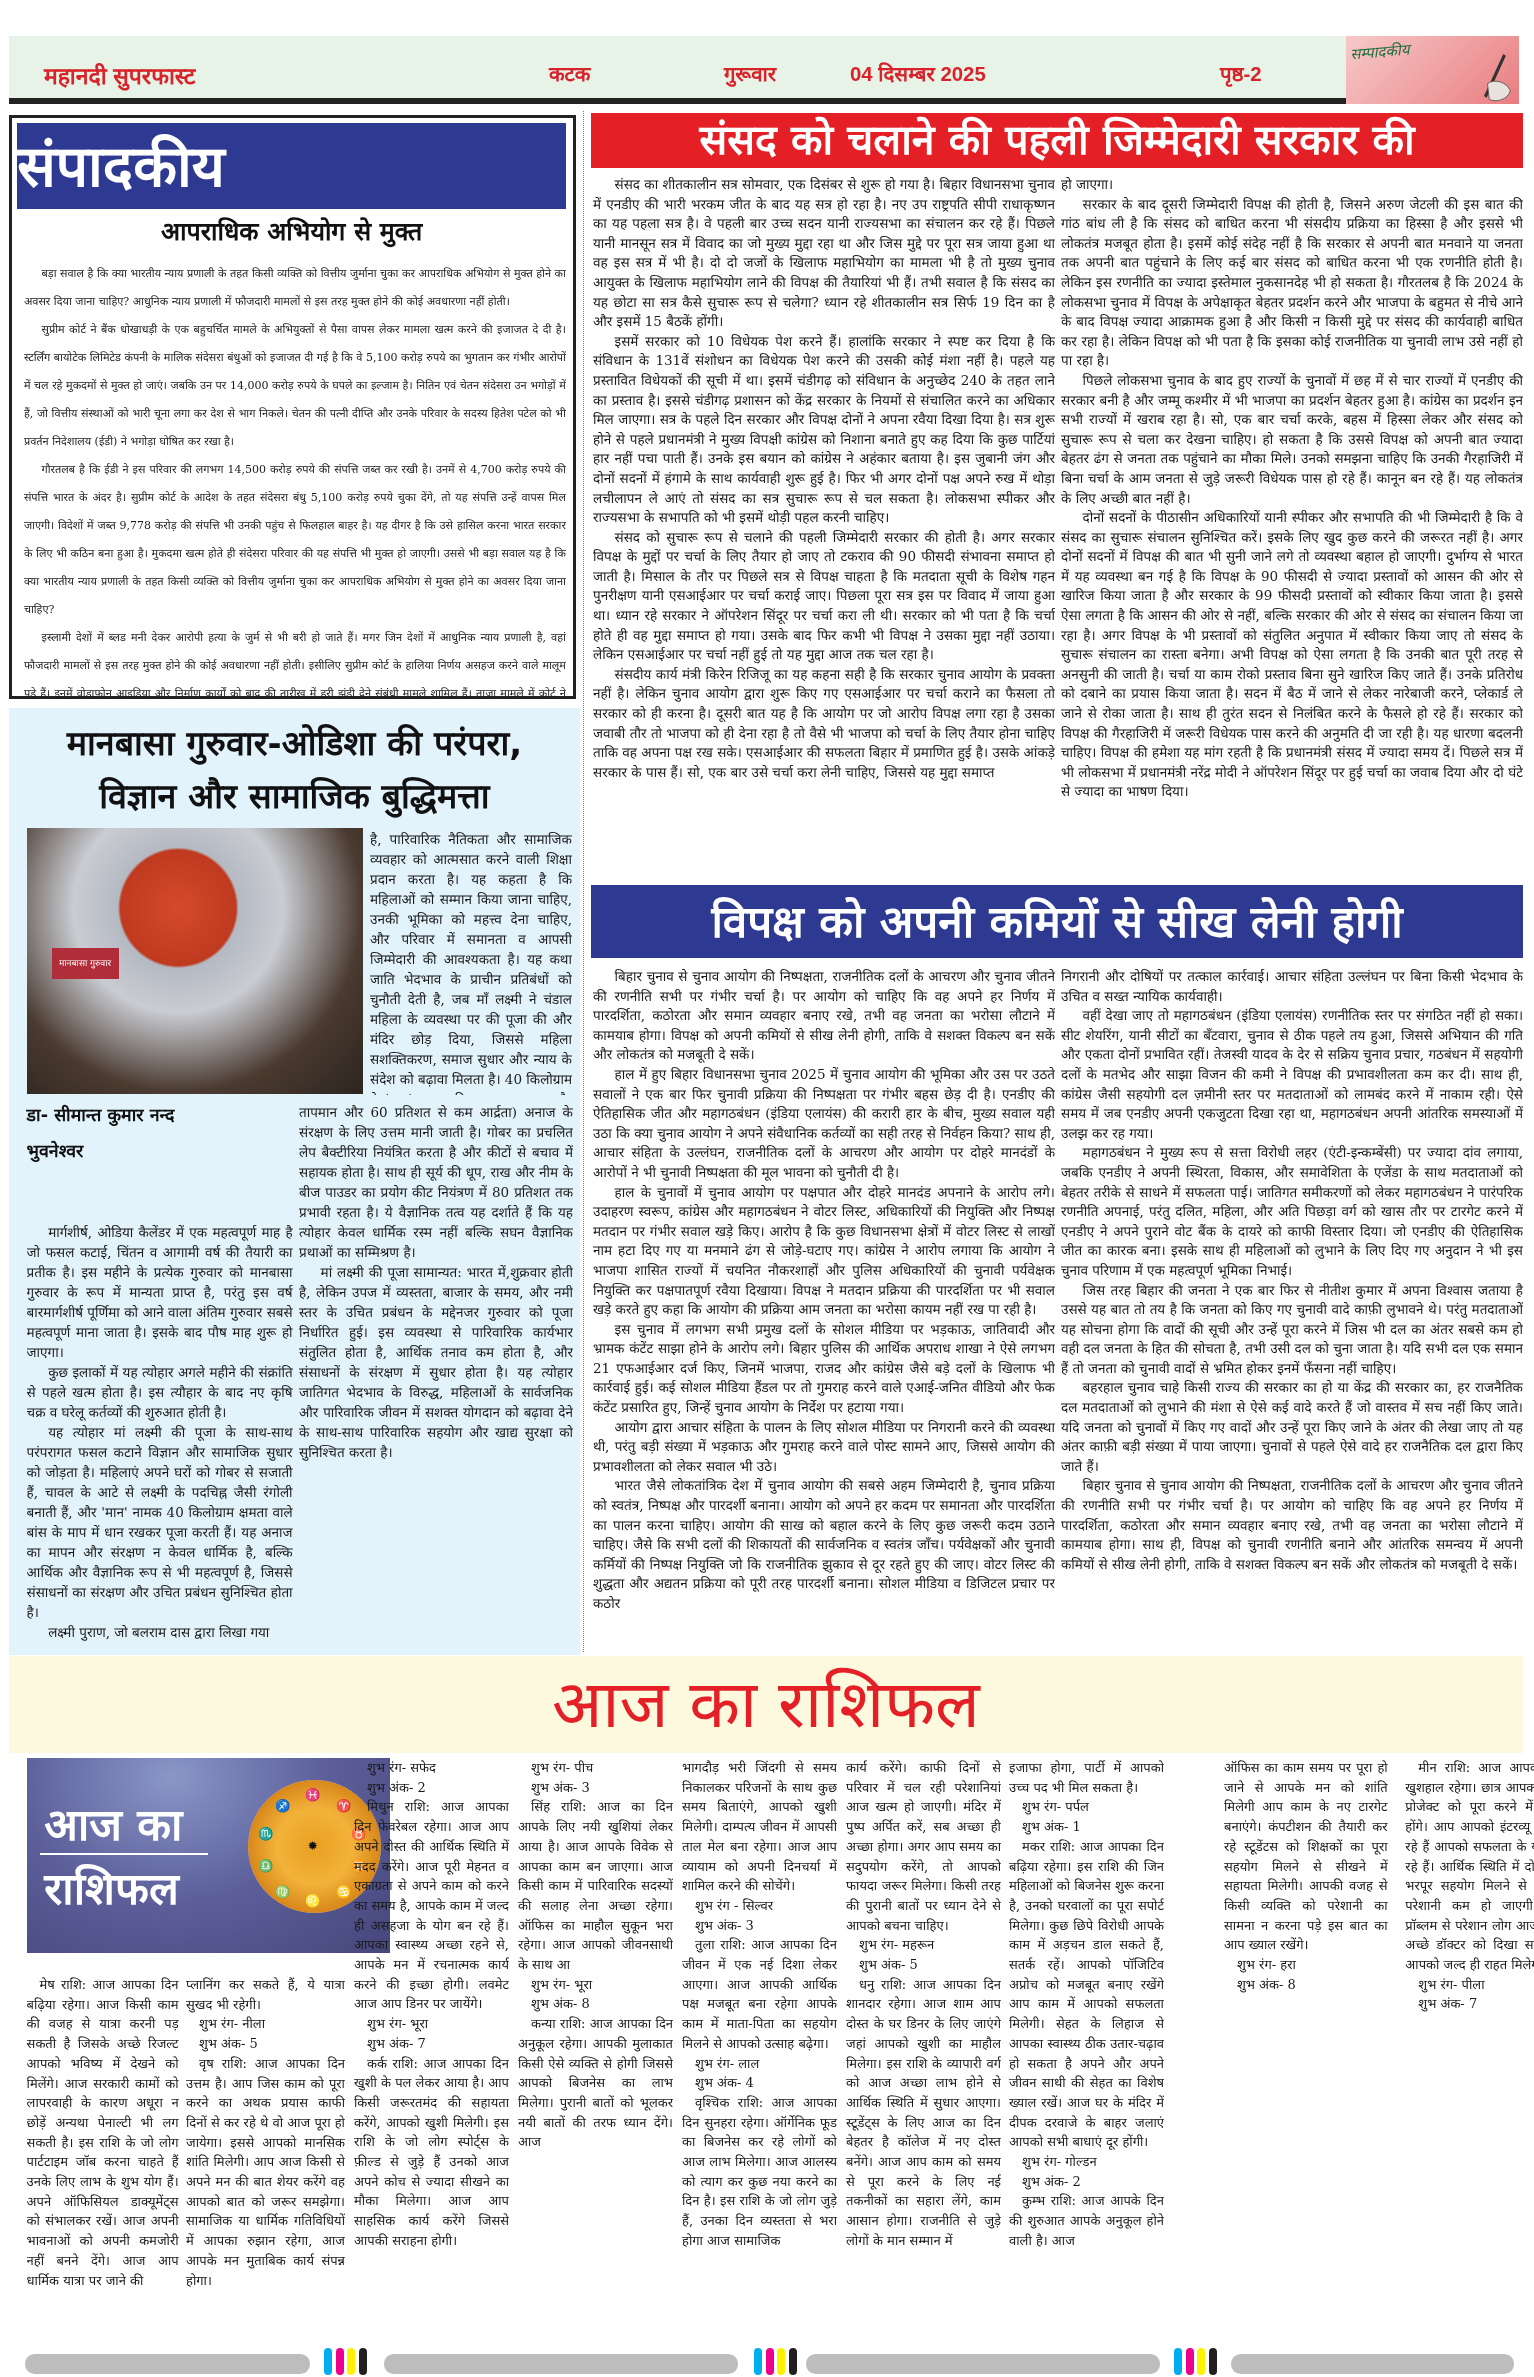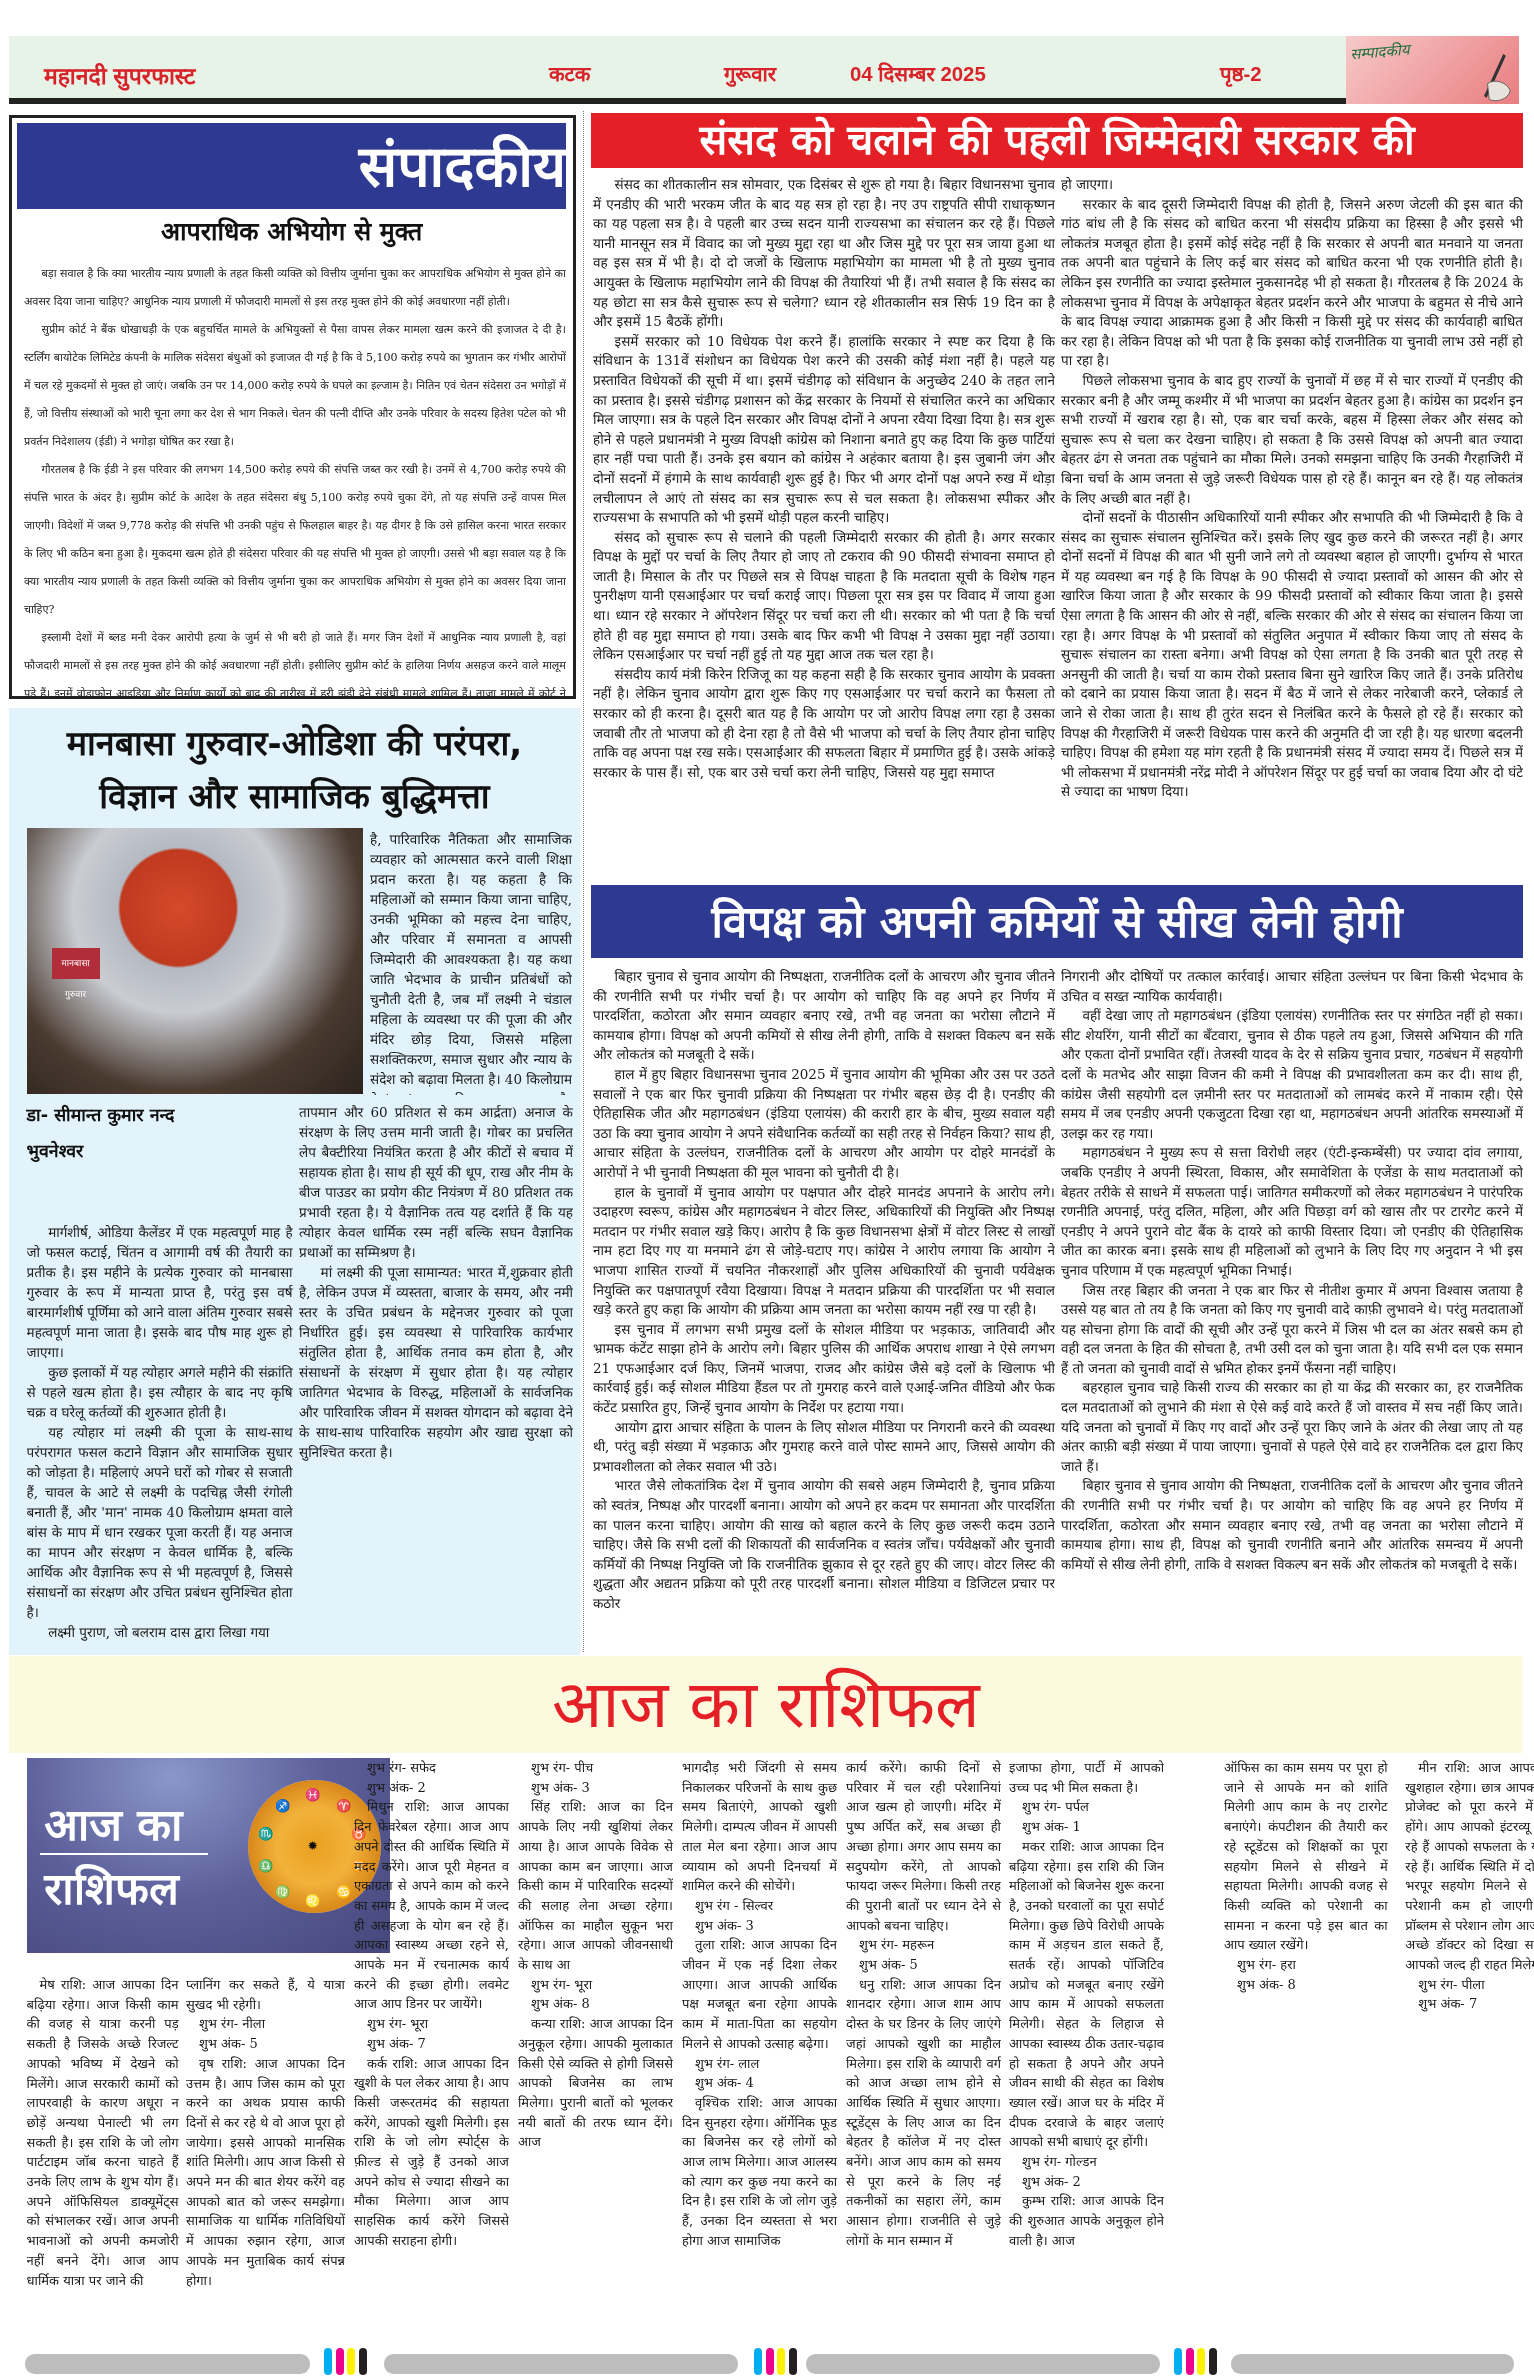--- a/index.html
+++ b/index.html
@@ -8,34 +8,34 @@
 .abs{position:absolute}
 p{text-align:justify;text-indent:1.6em;}
 .masthead{left:8.9px;top:36px;width:1337px;height:62px;background:#e7f3e6}
 .masthead .mt{position:absolute;top:23px;font-family:"Liberation Sans",sans-serif;font-size:20.4px;font-weight:bold;color:#d8232a;letter-spacing:0}
 .mrule{left:8.9px;top:98px;width:1337px;height:6.2px;background:#222}
 .badge{left:1346px;top:36px;width:173px;height:68px;background:linear-gradient(135deg,#f7c9c9,#e97d80);overflow:hidden}
 .badge .bt{position:absolute;left:3.5px;top:5.3px;font-size:15px;color:#1e6f3a;font-style:italic;font-family:"DejaVu Sans",sans-serif;transform:rotate(-5deg)}
 .badge .pen{position:absolute;right:7px;top:16px;width:35px;height:51px}
 
 .edbox{left:8.9px;top:115px;width:567px;height:584px;border:3.5px solid #222;background:#fff}
-.edbanner{position:absolute;left:5.3px;top:5.3px;width:549px;height:86px;background:#2e3a92;color:#fff;text-align:right;font-family:"DejaVu Sans",sans-serif;font-weight:bold;font-size:57px;line-height:86px}
+.edbanner{position:absolute;left:5.3px;top:5.3px;width:549px;height:86px;background:#2e3a92;color:#fff;text-align:left;font-family:"DejaVu Sans",sans-serif;font-weight:bold;font-size:57px;line-height:86px}
 .edsub{position:absolute;left:5.3px;top:95px;width:549px;text-align:center;font-family:"DejaVu Sans",sans-serif;font-weight:bold;font-size:25px;color:#111}
 .edtext{position:absolute;left:12px;top:142px;width:542px;font-size:11px;line-height:28px}
 .vsep{left:583px;top:111px;width:0;height:1541px;border-left:1.8px dotted #777}
 
 .redhead{left:591px;top:113px;width:932px;height:55px;background:#e41f26;color:#fff;font-family:"DejaVu Sans",sans-serif;font-weight:bold;font-size:41px;line-height:55px;text-align:center;white-space:nowrap}
 .col2{font-size:13.5px;line-height:19.6px;width:462px}
 
 .bluehead{left:591px;top:885px;width:932px;height:73px;background:#2e3a92;color:#fff;font-family:"DejaVu Sans",sans-serif;font-weight:bold;font-size:44px;line-height:73px;text-align:center;white-space:nowrap}
 
 .manbg{left:8.9px;top:708px;width:571px;height:947px;background:#e3f3fc}
 .manhead{left:8.9px;top:717px;width:571px;text-align:center;font-family:"DejaVu Sans",sans-serif;font-weight:bold;font-size:34px;line-height:53px;color:#111}
 .manphoto{left:26.6px;top:828px;width:336px;height:266px;background:radial-gradient(circle at 45% 30%,#d44a2a 0,#c03a20 22%,#b5b9c2 23%,#c9ccd2 40%,#4a3a30 70%,#2b241e 100%)}
-.manphoto .tag{position:absolute;left:25px;top:120px;width:48px;height:31px;background:#b12d3a;color:#fff;font-size:8.9px;text-align:center;line-height:31px;font-family:"DejaVu Sans",sans-serif}
+.manphoto .tag{position:absolute;left:25px;top:120px;width:67px;height:31px;background:#b12d3a;color:#fff;font-size:8.9px;text-align:center;line-height:31px;font-family:"DejaVu Sans",sans-serif}
 .byline{font-family:"DejaVu Sans",sans-serif;font-weight:bold;font-size:17.7px;color:#111}
 .mantext{font-size:13.5px;line-height:20px}
 
 .rashibg{left:8.9px;top:1656px;width:1514px;height:97px;background:#fdf9df}
 .rashihead{left:8.9px;top:1656px;width:1514px;text-align:center;font-family:"DejaVu Sans",sans-serif;font-size:66px;line-height:97px;color:#e41f26}
 .rashiimg{left:26.6px;top:1758px;width:363px;height:195px;background:radial-gradient(ellipse at 40% 10%,#8a96c8 0,#5c5f9a 50%,#45467a 100%);overflow:hidden}
 .rashiimg .it{position:absolute;left:17.7px;font-family:"DejaVu Sans",sans-serif;font-weight:bold;font-size:44px;color:#fff}
 .rashiimg .line{position:absolute;left:13.3px;top:95px;width:168px;height:1.8px;background:#fff}
 .wheel{position:absolute;left:221px;top:22px;width:133px;height:133px;border-radius:50%;background:radial-gradient(circle,#e9a020 0,#f2b23a 40%,#d8881a 70%,#f5f0e6 72%,#fff 78%,transparent 80%)}
 .wheel span{position:absolute;font-size:12.4px;color:#111}

